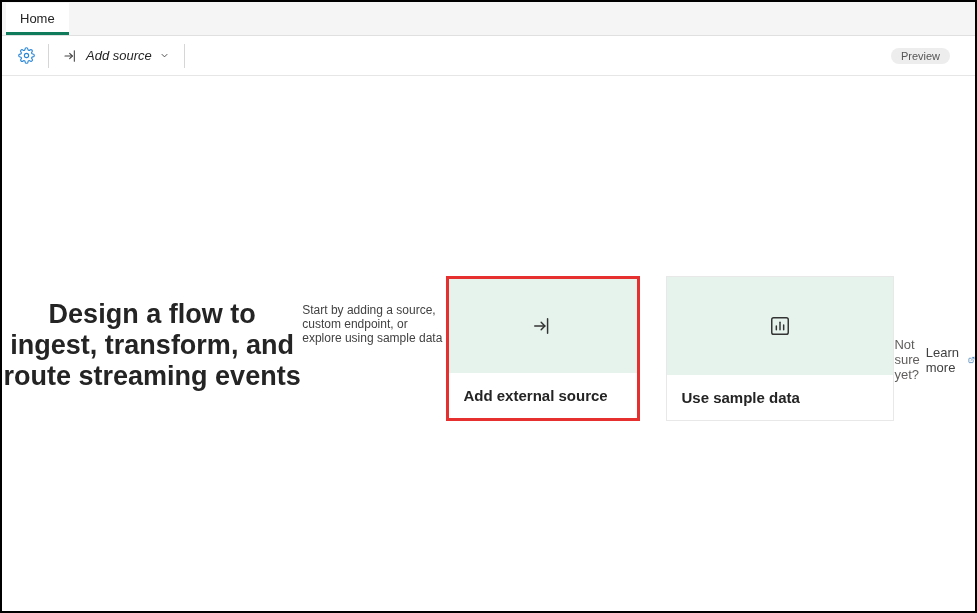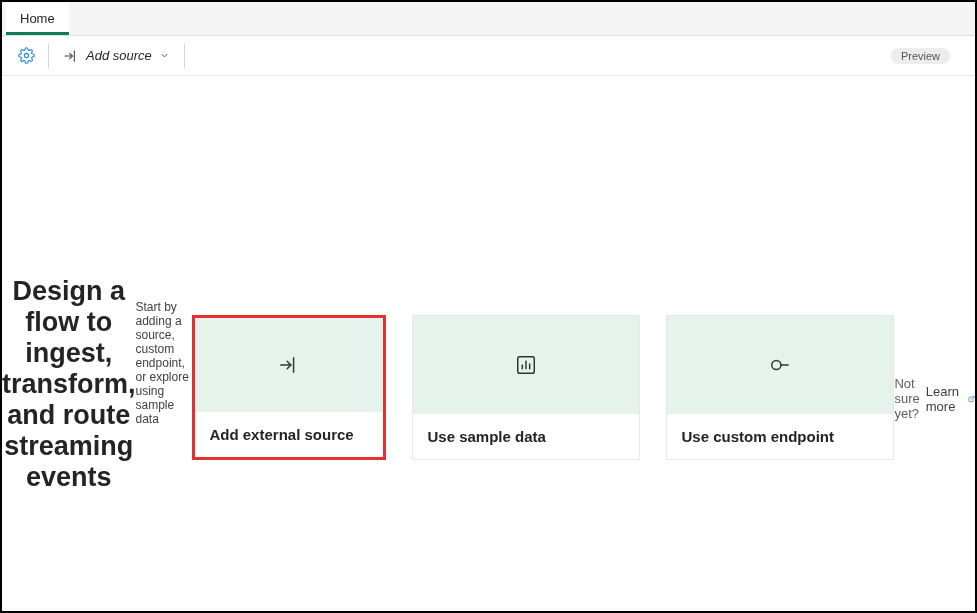--- a/index.html
+++ b/index.html
@@ -193,29 +193,20 @@
         <svg width="22" height="22" viewBox="0 0 24 24" fill="none" stroke="#333" stroke-width="1.6" stroke-linecap="round" stroke-linejoin="round">
           <rect x="3" y="3" width="18" height="18" rx="2"></rect>
           <line x1="8" y1="16" x2="8" y2="12"></line>
           <line x1="12" y1="16" x2="12" y2="8"></line>
           <line x1="16" y1="16" x2="16" y2="11"></line>
         </svg>
       </div>
       <div class="card-label">Use sample data</div>
     </div>
 
-    <div class="card">
-      <div class="card-icon-area">
-        <svg width="22" height="22" viewBox="0 0 24 24" fill="none" stroke="#333" stroke-width="1.6" stroke-linecap="round" stroke-linejoin="round">
-          <circle cx="8" cy="12" r="5"></circle>
-          <line x1="13" y1="12" x2="21" y2="12"></line>
-        </svg>
-      </div>
-      <div class="card-label">Use custom endpoint</div>
-    </div>
   </div>
 
   <div class="footer-text">
     <span>Not sure yet?</span>
     <a href="#">
       <span>Learn more</span>
       <svg width="12" height="12" viewBox="0 0 24 24" fill="none" stroke="#115ea3" stroke-width="2" stroke-linecap="round" stroke-linejoin="round">
         <path d="M18 13v6a2 2 0 0 1-2 2H5a2 2 0 0 1-2-2V8a2 2 0 0 1 2-2h6"></path>
         <polyline points="15 3 21 3 21 9"></polyline>
         <line x1="10" y1="14" x2="21" y2="3"></line>

